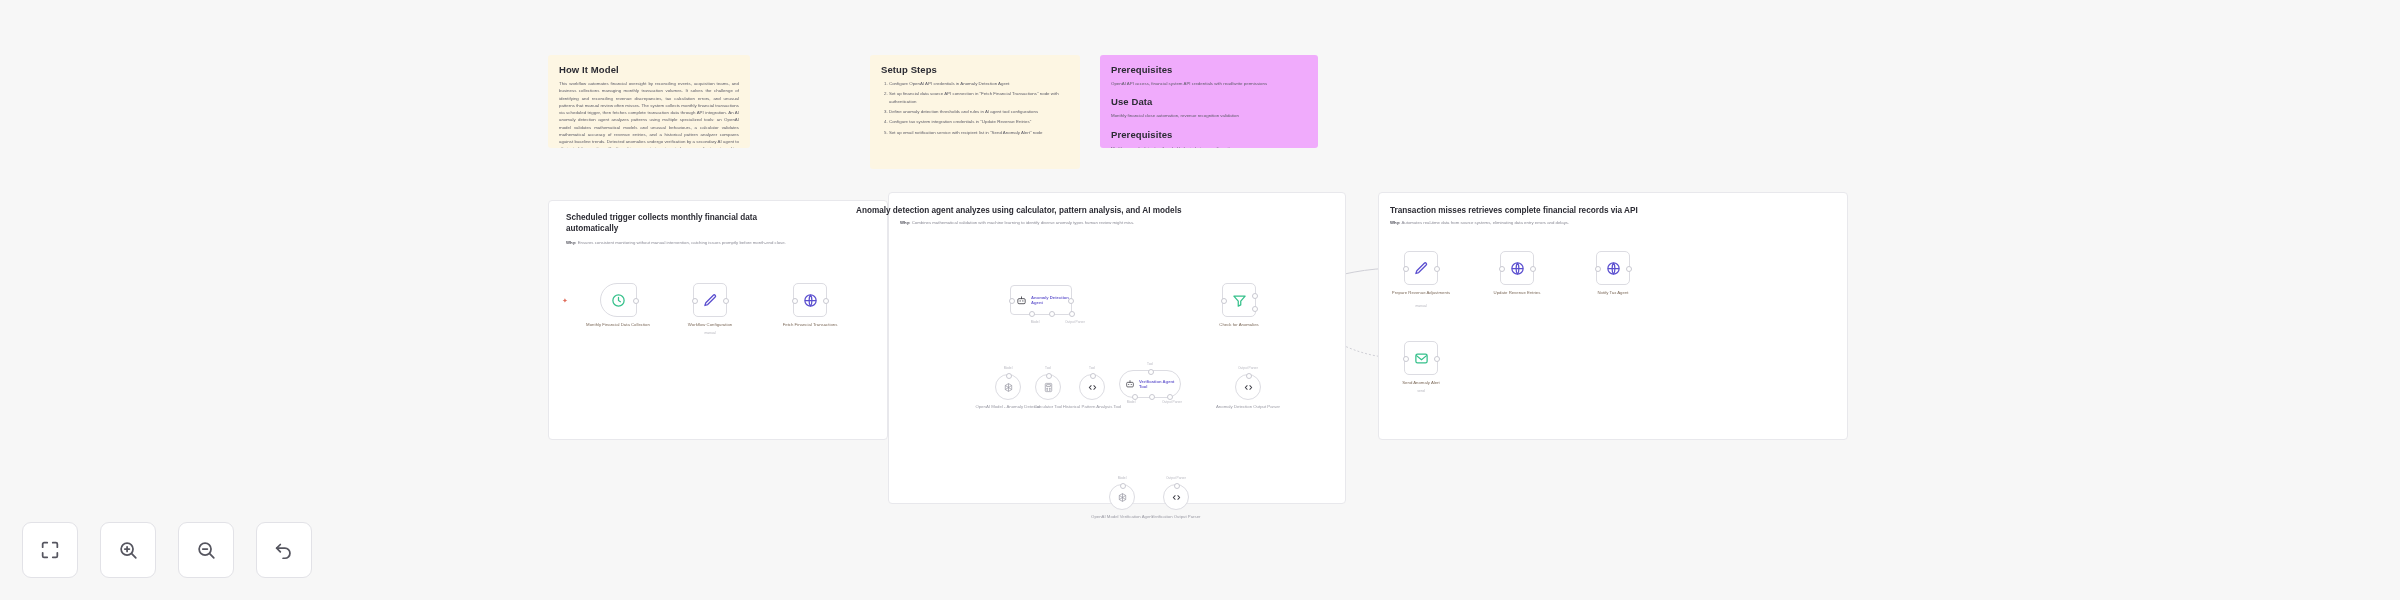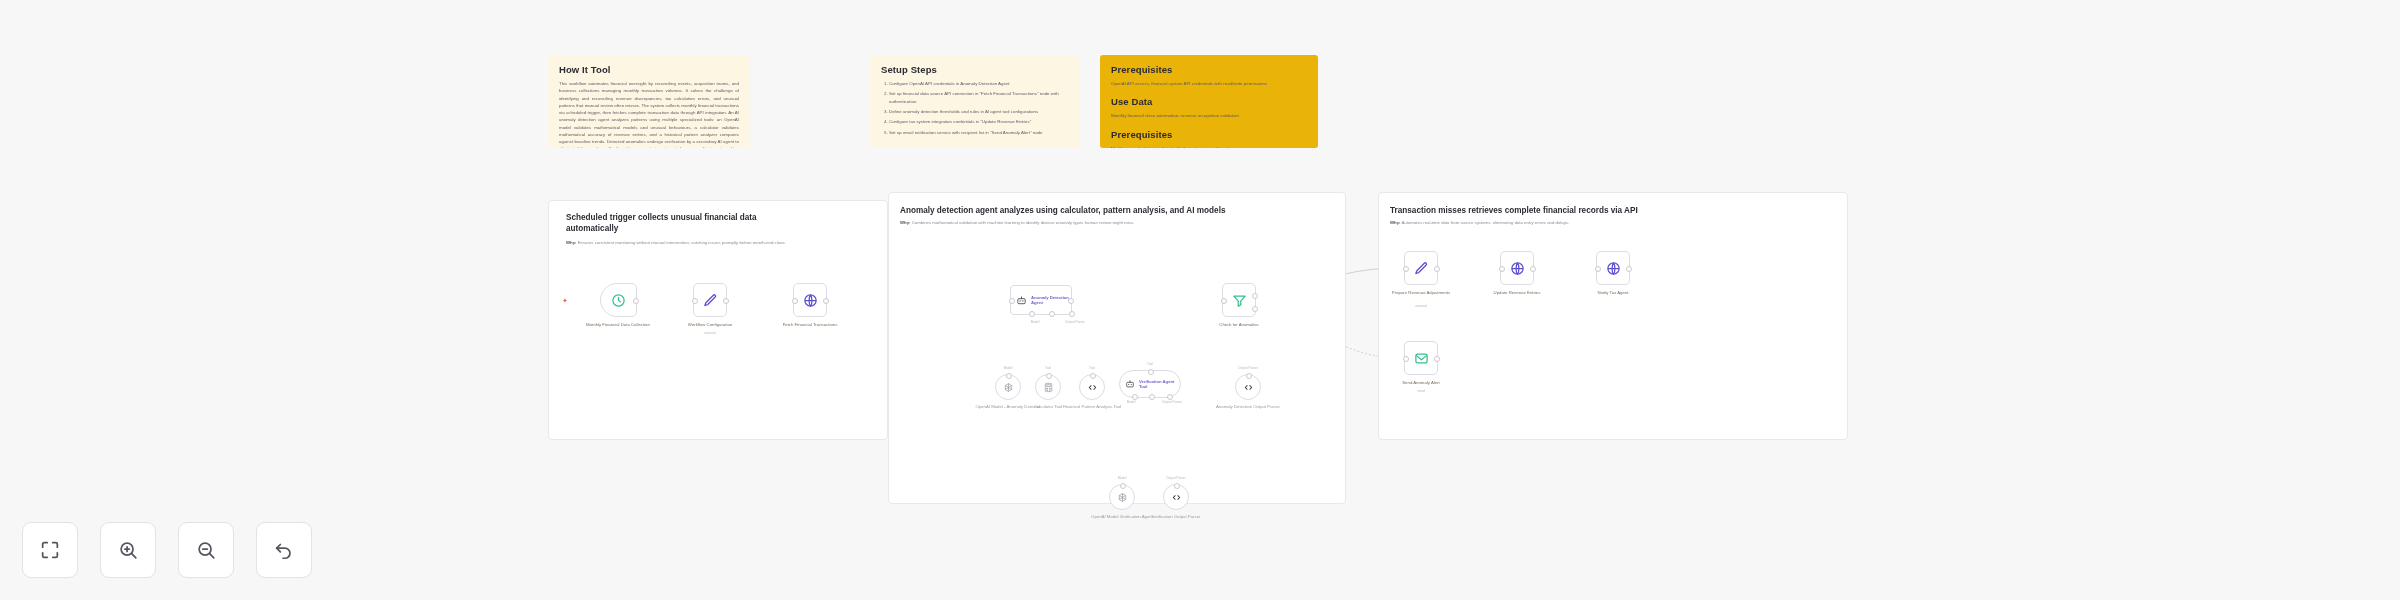--- a/index.html
+++ b/index.html
@@ -16,21 +16,21 @@
   }
 
   
   .sticky {
     position: absolute;
     border-radius: 3px;
     box-sizing: border-box;
     overflow: hidden;
   }
   .sticky.cream { background: #fdf6e3; }
-  .sticky.lilac { background: #eab308; }
+  .sticky.lilac { background: #f0abfc; }
 
   .sticky h3 {
     margin: 0 0 5px 0;
     font-size: 9.5px;
     font-weight: bold;
     color: #2b2b33;
     letter-spacing: .1px;
   }
   .sticky h3.sub { margin-top: 9px; }
   .sticky p {
@@ -42,21 +42,21 @@
   }
   .sticky ol {
     margin: 0; padding-left: 8px;
     font-size: 4.4px;
     line-height: 1.75;
     color: #5b5b66;
   }
   .sticky ol li { margin-bottom: 2.5px; }
 
   #note-how   { left: 548px;  top: 55px;  width: 202px; height: 93px;  padding: 9px 11px; }
-  #note-setup { left: 870px;  top: 55px;  width: 210px; height: 93px;  padding: 9px 11px; }
+  #note-setup { left: 870px;  top: 55px;  width: 210px; height: 114px;  padding: 9px 11px; }
   #note-prereq{ left: 1100px; top: 55px;  width: 218px; height: 93px;  padding: 9px 11px; }
 
   
   .section {
     position: absolute;
     background: #ffffff;
     border: 1px solid #e8e8ec;
     border-radius: 4px;
     box-sizing: border-box;
   }
@@ -234,21 +234,21 @@
       <path d="M1070,317 L1070,352 C1070,366 1248,366 1248,374"></path>
     </g>
 
     <g stroke="#d4d4da" stroke-width="0.8" fill="none" stroke-dasharray="2,2">
       <path d="M1133,398 L1133,460 C1133,472 1122,472 1122,484"></path>
       <path d="M1168,398 L1168,460 C1168,472 1176,472 1176,484"></path>
     </g>
   </svg>
 
   <div class="sticky cream" id="note-how">
-    <h3>How It Tool</h3>
+    <h3>How It Model</h3>
     <p>This workflow automates financial oversight by reconciling events, acquisition teams, and business collections managing monthly transaction volumes. It solves the challenge of identifying and reconciling revenue discrepancies, tax calculation errors, and unusual patterns that manual review often misses. The system collects monthly financial transactions via scheduled trigger, then fetches complete transaction data through API integration. An AI anomaly detection agent analyzes patterns using multiple specialized tools: an OpenAI model validates mathematical models and unusual behaviours, a calculator validates mathematical accuracy of revenue entries, and a historical pattern analyzer compares against baseline trends. Detected anomalies undergo verification by a secondary AI agent to eliminate false positives. Confirmed issues route to automated revenue adjustments and tax agent notifications, while alert emails provide detailed anomaly reports with recommended actions, ensuring financial accuracy and compliance.</p>
   </div>
 
   <div class="sticky cream" id="note-setup">
     <h3>Setup Steps</h3>
     <ol>
       <li>Configure OpenAI API credentials in Anomaly Detection Agent</li>
       <li>Set up financial data source API connection in "Fetch Financial Transactions" node with authentication</li>
       <li>Define anomaly detection thresholds and rules in AI agent tool configurations</li>
       <li>Configure tax system integration credentials in "Update Revenue Entries"</li>
@@ -260,21 +260,21 @@
     <h3>Prerequisites</h3>
     <p>OpenAI API access, financial system API credentials with read/write permissions</p>
     <h3 class="sub">Use Data</h3>
     <p>Monthly financial close automation, revenue recognition validation</p>
     <h3 class="sub">Prerequisites</h3>
     <p>Modify anomaly detection thresholds for industry-specific patterns</p>
 
   </div>
 
   <div class="section" id="sec-1"></div>
-  <div class="sec-title" style="left:566px; top:212px; width:230px;">Scheduled trigger collects unusual financial data automatically</div>
+  <div class="sec-title" style="left:566px; top:212px; width:230px;">Scheduled trigger collects monthly financial data automatically</div>
   <div class="sec-why" style="left:566px; top:240px; width:250px;">
     <b>Why:</b>
     <span>Ensures consistent monitoring without manual intervention, catching issues promptly before month-end close.</span>
   </div>
 
   <div class="plus-marker" style="left:562px; top:297px;">✦</div>
 
   <div class="node trigger" style="left:600px; top:283px;">
     <span>
       <svg width="15" height="15" viewBox="0 0 24 24" fill="none" stroke="#34c08a" stroke-width="2">
@@ -304,21 +304,21 @@
         <circle cx="12" cy="12" r="9"></circle>
           <path d="M3 12h18M12 3c3 3.5 3 14 0 18M12 3c-3 3.5-3 14 0 18"></path>
       </svg>
     </span>
     <span class="port l"></span>
     <span class="port r"></span>
   </div>
   <div class="nlabel" style="left:810px; top:322px;">Fetch Financial Transactions</div>
 
   <div class="section" id="sec-2"></div>
-  <div class="sec-title" style="left:900px; top:205px; width:430px;">Anomaly detection agent analyzes using calculator, pattern analysis, and AI models</div>
+  <div class="sec-title" style="left:856px; top:205px; width:430px;">Anomaly detection agent analyzes using calculator, pattern analysis, and AI models</div>
   <div class="sec-why" style="left:900px; top:220px; width:430px;">
     <b>Why:</b>
     <span>Combines mathematical validation with machine learning to identify diverse anomaly types human review might miss.</span>
   </div>
 
   <div class="node wide" style="left:1010px; top:285px;">
     <span>
       <svg width="11" height="11" viewBox="0 0 24 24" fill="none" stroke="#3b3b44" stroke-width="1.8">
         <rect x="4" y="8" width="16" height="11" rx="2.5"></rect>
           <path d="M12 4v4" stroke-linecap="round"></path>

